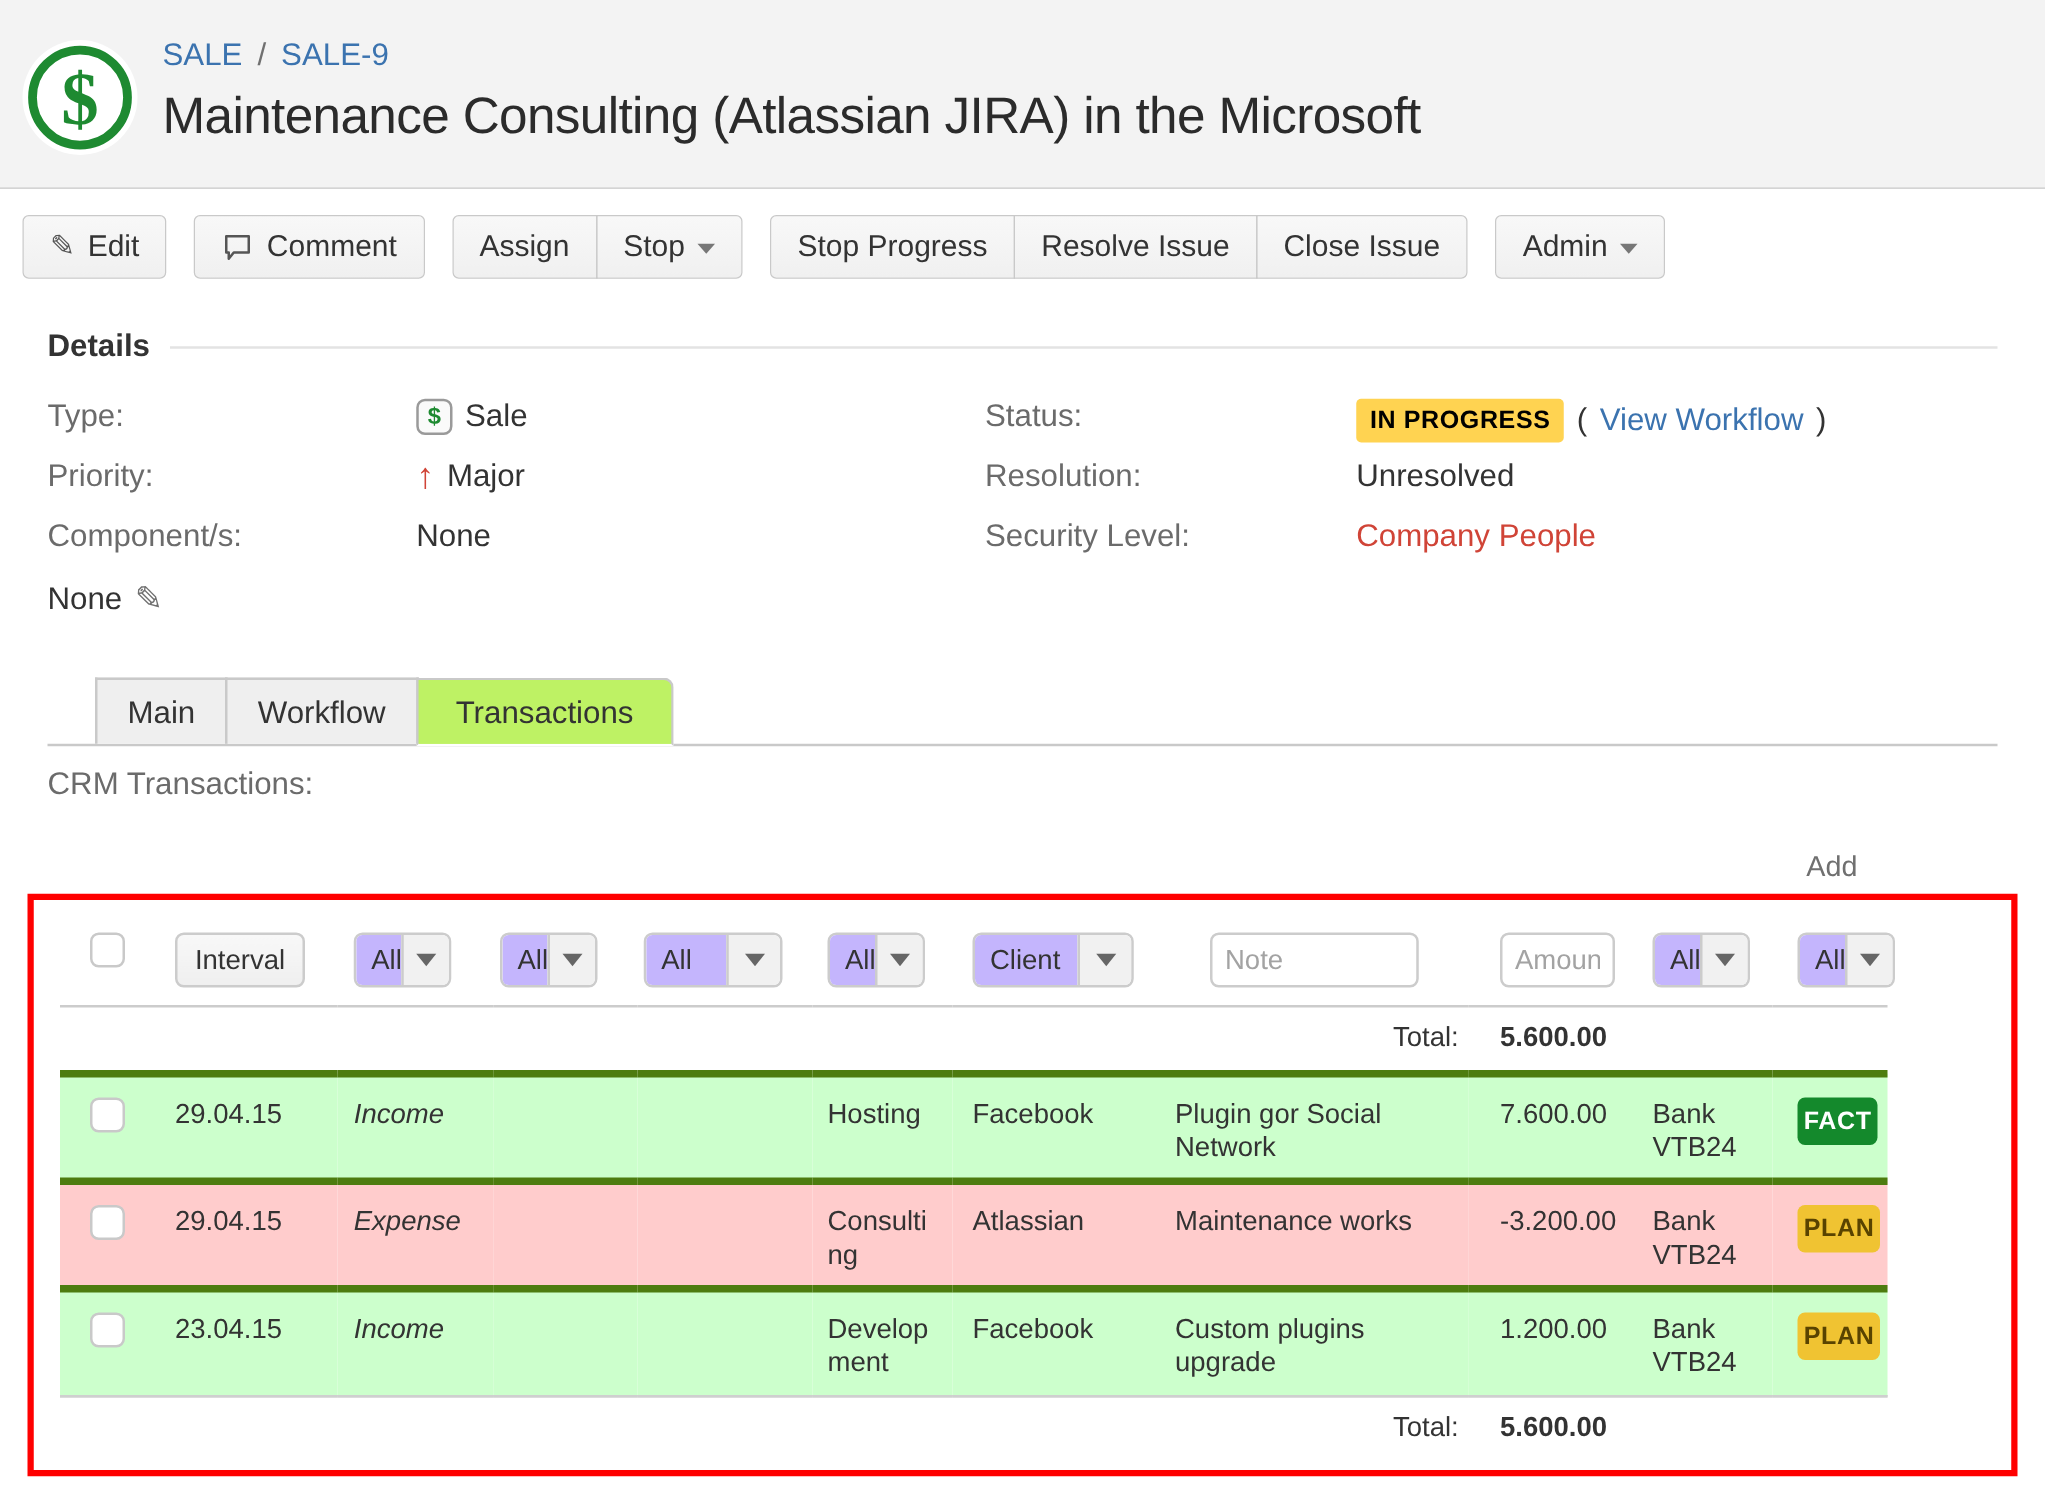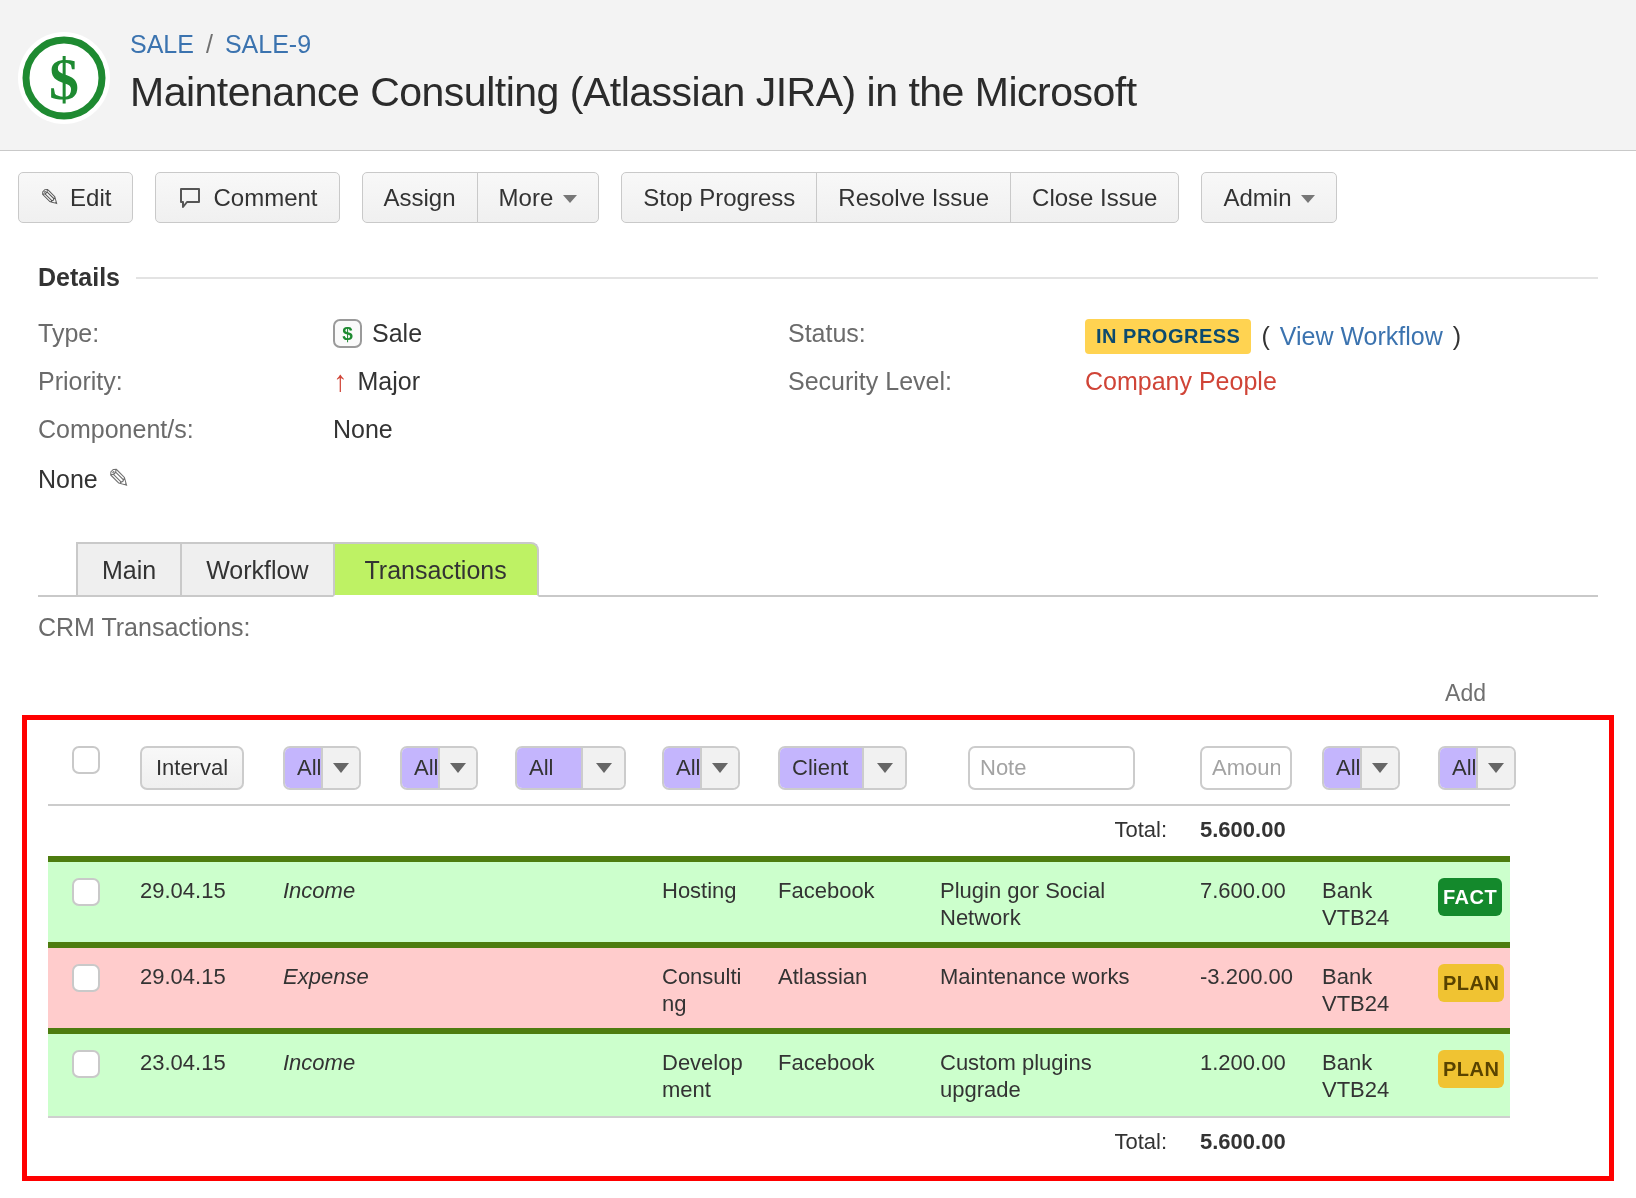--- a/index.html
+++ b/index.html
@@ -46,21 +46,21 @@
   .col-left .label { width:295px; }
   .col-right .label { width:297px; }
   .field .value { color:#333; display:flex; align-items:center; gap:10px; flex-wrap:wrap; }
   .type-icon {
     display:inline-flex; width:29px; height:29px; border:2px solid #9a9a9a; border-radius:7px;
     align-items:center; justify-content:center; font-weight:bold; font-size:19px;
     color:#1e8a31; background:#fafafa;
   }
   .prio-arrow { color:var(--alert-red,#d04437); font-size:29px; font-weight:bold; line-height:1; }
   .badge-status {
-    background:var(--in-progress-bg,#ffd351); color:#0c4a6e; font-weight:bold;
+    background:var(--in-progress-bg,#ffd351); color:#000000; font-weight:bold;
     font-size:20px; padding:6px 11px; border-radius:4px; letter-spacing:0.5px;
   }
   .wf-link { color:var(--link-blue,#3b73af); text-decoration:none; cursor:pointer; }
   .value.red { color:var(--alert-red,#d04437); }
   
   .tabs-wrap { margin:31px 38px 0; display:flex; align-items:stretch; border-bottom:2px solid #c9c9c9; }
   .tabs-spacer { width:40px; }
   .tab {
     font-size:25px; padding:12px 24px 10px; background:#efefef;
     border:2px solid #c9c9c9; border-bottom:none; margin-left:-2px; cursor:pointer; color:#333;
@@ -160,21 +160,21 @@
           <path d="M4 4 h18 v13 h-12 l-4 5 v-5 h-2 z" fill="none" stroke="#555" stroke-width="2" stroke-linejoin="round"></path>
         </svg>
     </span>
     <span>Comment</span>
   </button>
   <span class="btn-group">
     <button class="btn">
       <span>Assign</span>
     </button>
     <button class="btn">
-      <span>More</span>
+      <span>Stop</span>
       <span class="caret"></span>
     </button>
   </span>
   <span class="btn-group">
     <button class="btn">
       <span>Stop Progress</span>
     </button>
     <button class="btn">
       <span>Resolve Issue</span>
     </button>
@@ -222,20 +222,24 @@
     </div>
     <div class="col-right">
       <div class="field">
         <span class="label">Status:</span>
         <span class="value">
           <span class="badge-status">IN PROGRESS</span>
           <span>(</span>
             <a class="wf-link">View Workflow</a>
             <span>)</span>
         </span>
+      </div>
+      <div class="field">
+        <span class="label">Resolution:</span>
+        <span class="value">Unresolved</span>
       </div>
       <div class="field">
         <span class="label">Security Level:</span>
         <span class="value red">Company People</span>
       </div>
     </div>
   </div>
 </section>
 
 <div class="tabs-wrap">

